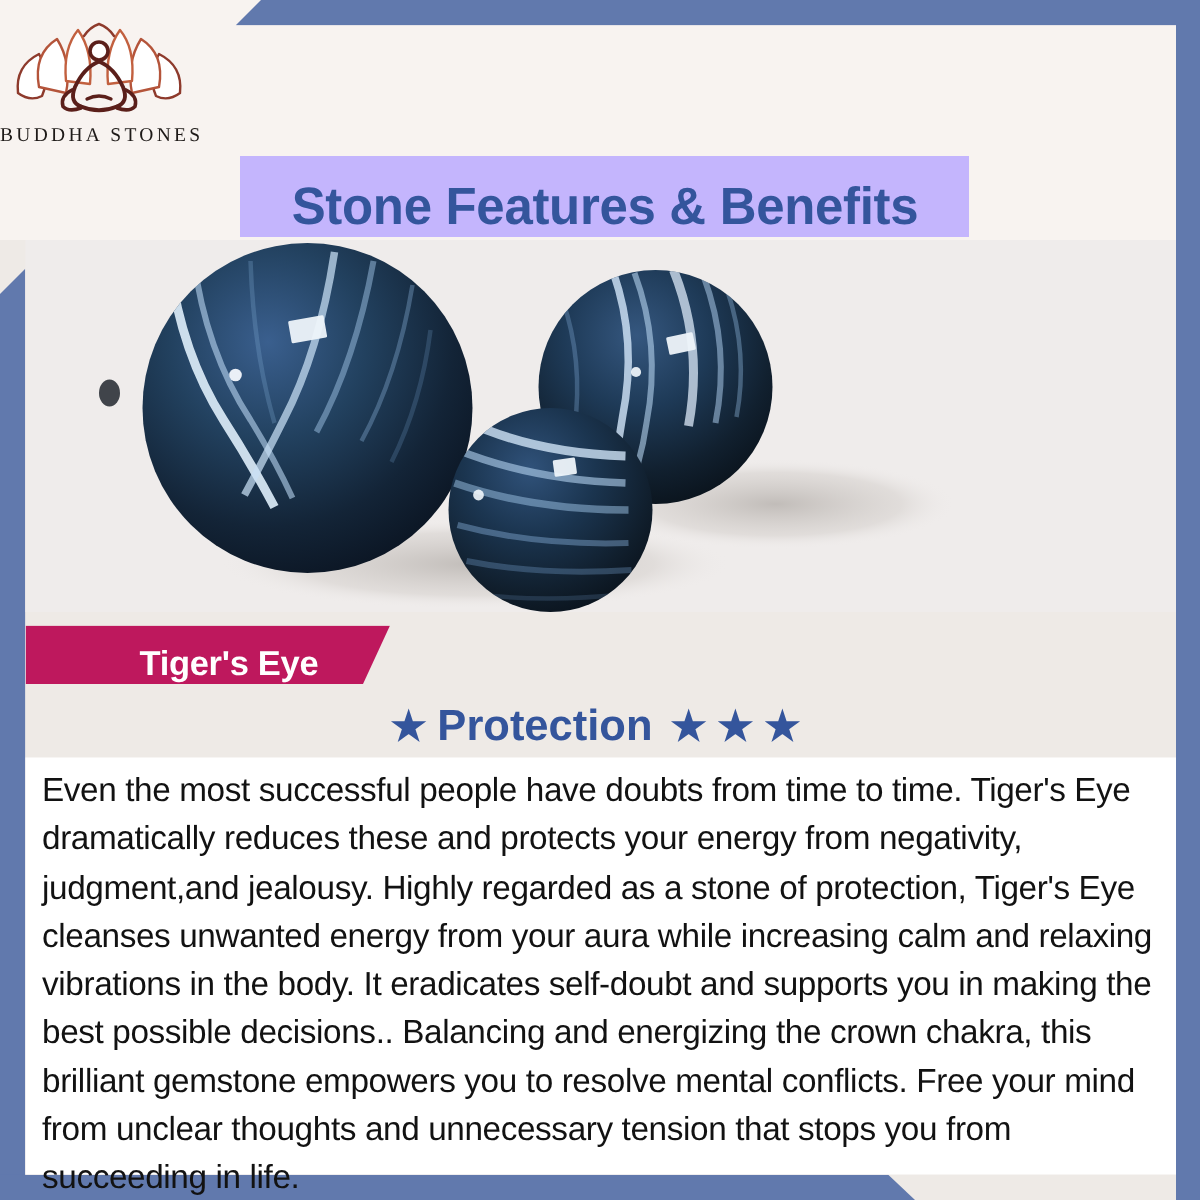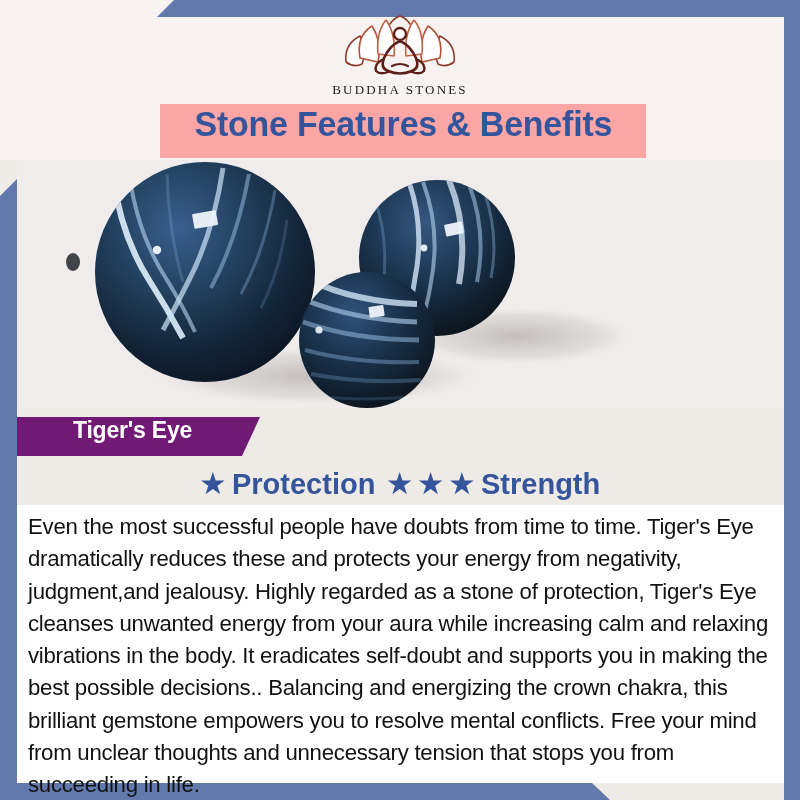--- a/index.html
+++ b/index.html
@@ -41,39 +41,39 @@
     background:#f8f3f0; z-index:0;
   }
   .bg-lower {
     position:absolute; left:0; top:160px; width:800px; height:640px;
     background:#eeeae6; z-index:0;
   }
 
   
   .logo-wrap {
     position:absolute; left:0; top:14px; width:800px;
-    display:flex; flex-direction:column; align-items:center;
+    display:flex; flex-direction:column; align-items:flex-start;
     z-index:3;
   }
   .logo-mark { width:132px; height:66px; display:block; }
   .logo-text {
     margin-top:2px;
     font-family:"Liberation Serif", serif;
     font-size:13px;
     letter-spacing:2.2px;
     color:#1e1a18;
     font-weight:400;
   }
 
   
   .title-box {
     position:absolute; left:160px; top:104px; width:486px; height:54px;
-    background:#fca5a5;
+    background:#c4b5fd;
     z-index:3;
-    display:flex; align-items:flex-start; justify-content:center;
+    display:flex; align-items:flex-end; justify-content:center;
   }
   .title-text {
     font-size:35px;
     font-weight:bold;
     color:#34559c;
     letter-spacing:-0.2px;
     white-space:nowrap;
     transform:scaleX(0.97);
   }
 
@@ -82,24 +82,24 @@
     position:absolute; left:17px; top:160px; width:767px; height:248px;
     z-index:2;
     overflow:hidden;
     background:#efeceb;
   }
   .hero svg { display:block; width:100%; height:100%; }
 
   
   .name-tag {
     position:absolute; left:17px; top:417px; width:243px; height:39px;
-    background:#701a75;
+    background:#be185d;
     clip-path: polygon(0 0, 243px 0, 225px 39px, 0 39px);
     z-index:4;
-    display:flex; align-items:flex-start;
+    display:flex; align-items:flex-end;padding-left:20px;
   }
   .name-tag span {
     color:#ffffff;
     font-size:23px;
     font-weight:bold;
     padding-left:56px;
     letter-spacing:-0.2px;
     white-space:nowrap;
   }
 
@@ -273,21 +273,20 @@
     <span class="lbl">Protection</span>
   </div>
   <div class="benefit">
     <span class="star">★</span>
   </div>
   <div class="benefit">
     <span class="star">★</span>
   </div>
   <div class="benefit">
     <span class="star">★</span>
-    <span class="lbl">Strength</span>
   </div>
 </div>
 
 <div class="body-panel">
   <p class="body-text">Even the most successful people have doubts from time to time. Tiger's Eye dramatically reduces these and protects your energy from negativity, judgment,and jealousy. Highly regarded as a stone of protection, Tiger's Eye cleanses unwanted energy from your aura while increasing calm and relaxing vibrations in the body. It eradicates self-doubt and supports you in making the best possible decisions.. Balancing and energizing the crown chakra, this brilliant gemstone empowers you to resolve mental conflicts. Free your mind from unclear thoughts and unnecessary tension that stops you from succeeding in life.</p>
 </div>
 
 <div class="frame">
   <div class="bar-top"></div>
   <div class="bar-right"></div>

